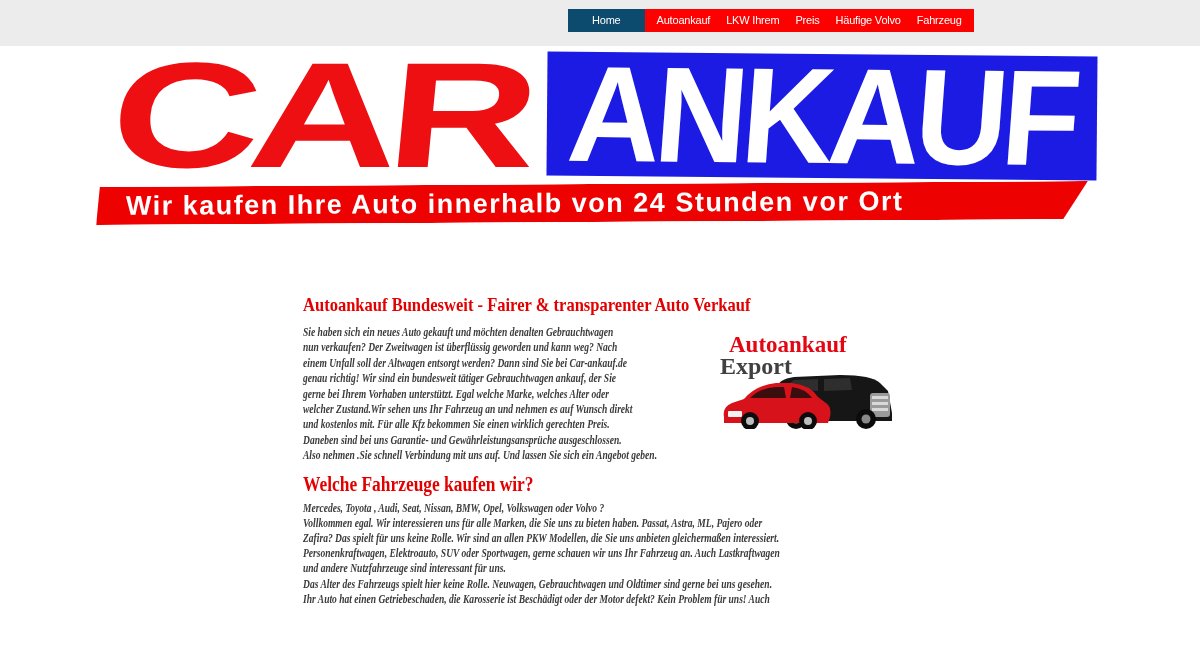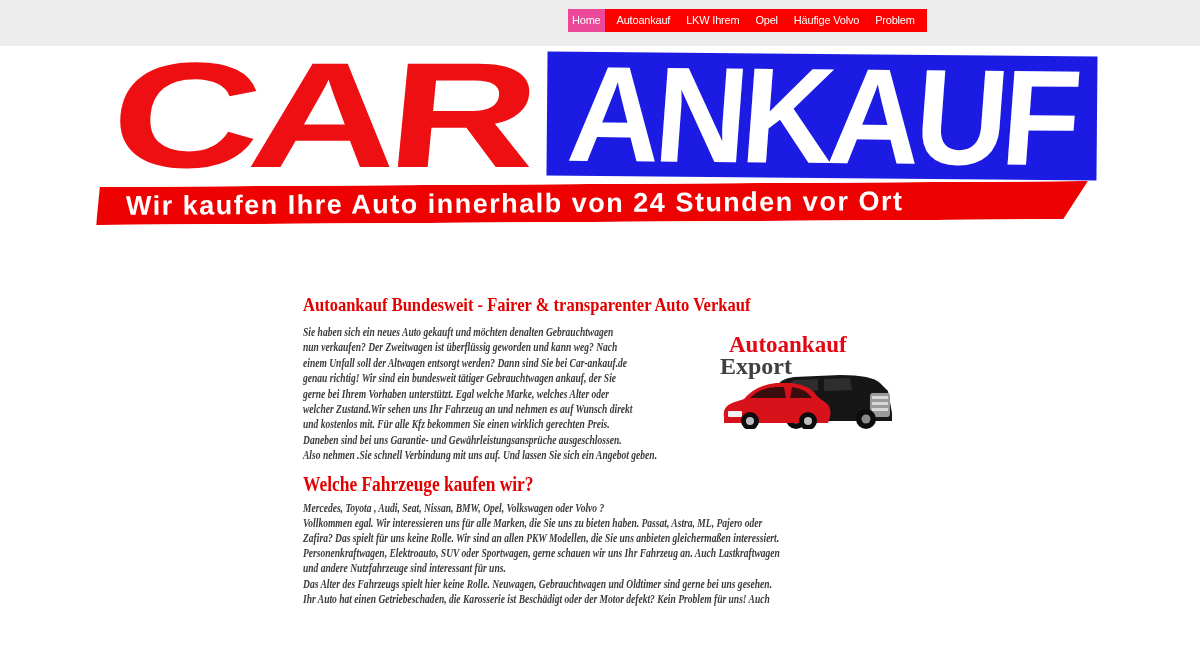--- a/index.html
+++ b/index.html
@@ -5,21 +5,21 @@
   * { margin:0; padding:0; box-sizing:border-box; }
   html,body { width:1200px; height:670px; background:#ffffff; overflow:hidden;
               font-family:"Liberation Sans", sans-serif; }
   .page { position:relative; width:1200px; height:670px; background:#ffffff; }
 
   
   .topbar { position:absolute; left:0; top:0; width:1200px; height:46px; background:#ececec; }
   .nav { position:absolute; left:568px; top:9px; display:flex; align-items:stretch; }
   .nav-item { display:block; color:#ffffff; font-size:11px; line-height:15px;
               padding:4px 8px; letter-spacing:-0.2px; cursor:pointer; white-space:nowrap; }
-  .nav-item.active { background:#ec4899; padding:4px 4px; }
+  .nav-item.active { background:#0c4a6e; padding:4px 24px; }
   .nav-red { display:flex; background:#fd0101; padding:0 4px; }
 
   
   .logo-car { position:absolute; left:112px; top:40px; color:#ee0f12;
               font-weight:bold; font-size:150px; line-height:1; letter-spacing:-8px;
               transform:scaleX(1.38) skewX(-4deg); transform-origin:left center; white-space:nowrap; }
   .logo-ankauf { position:absolute; left:547px; top:54px; width:550px; height:124px;
                  background:#1b1be4; transform:rotate(0.5deg); display:flex;
                  align-items:center; justify-content:center; overflow:visible; }
   .logo-ankauf span { color:#ffffff; font-weight:bold; font-size:136px; line-height:124px;
@@ -53,23 +53,23 @@
 <body>
 
 <div class="page">
 
   <div class="topbar">
     <nav class="nav">
       <span class="nav-item active">Home</span>
       <span class="nav-red">
         <span class="nav-item">Autoankauf</span>
         <span class="nav-item">LKW Ihrem</span>
-        <span class="nav-item">Opel</span>
+        <span class="nav-item">Preis</span>
         <span class="nav-item">Häufige Volvo</span>
-        <span class="nav-item">Problem</span>
+        <span class="nav-item">Fahrzeug</span>
       </span>
     </nav>
   </div>
 
   <div class="logo-car">CAR</div>
   <div class="logo-ankauf">
     <span>ANKAUF</span>
   </div>
 
   <div class="banner">

